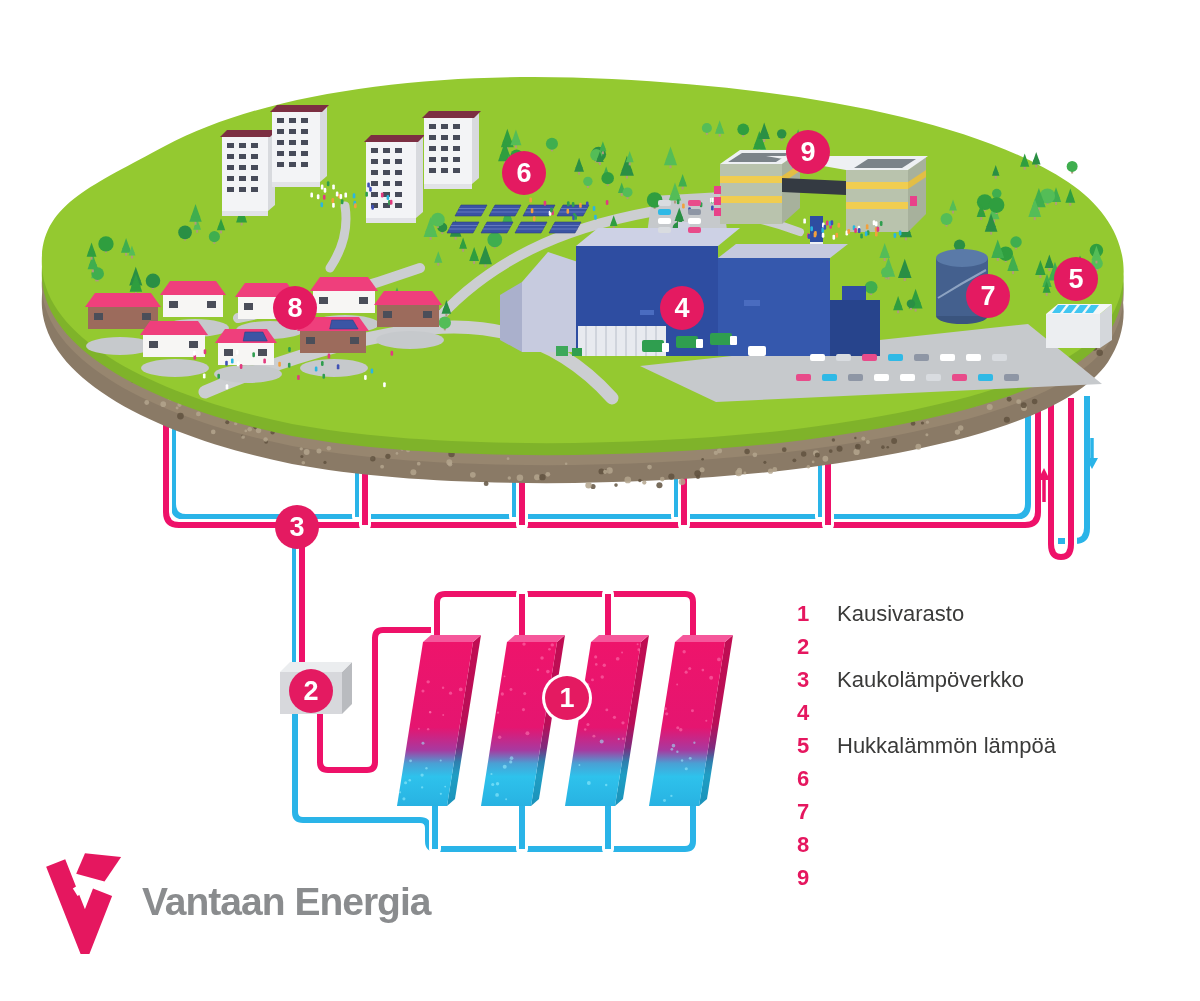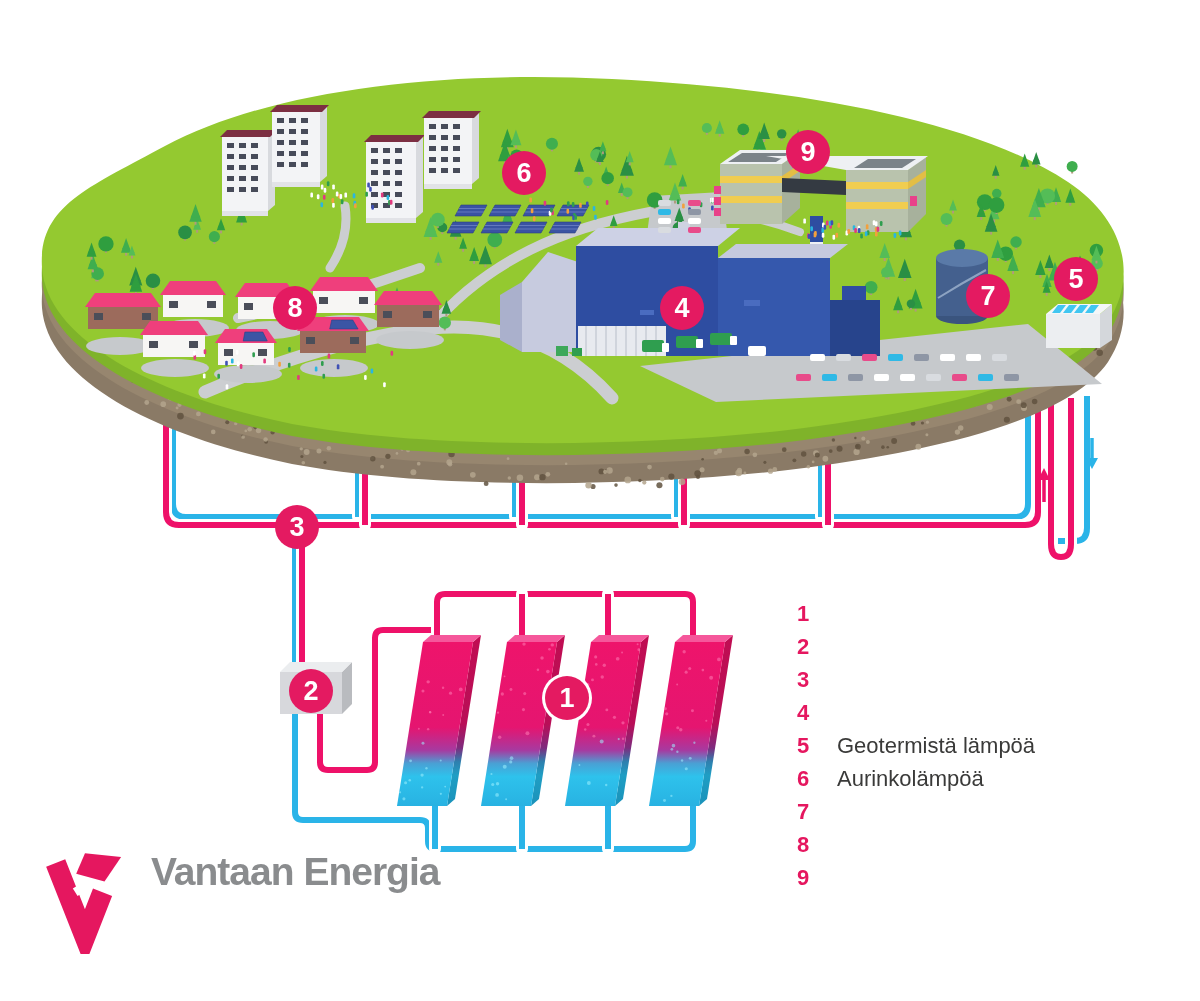--- a/index.html
+++ b/index.html
@@ -9,21 +9,21 @@
   
   .badge{position:absolute;width:44px;height:44px;border-radius:50%;background:#e41a61;
          color:#ffffff;font-weight:bold;font-size:27px;display:flex;align-items:center;
          justify-content:center;line-height:1;}
   .badge.ringed{box-shadow:0 0 0 3px #ffffff,0 1px 2px rgba(0,0,0,.12);}
   
   .legend{position:absolute;left:797px;top:600px;width:394px;font-size:22px;color:#3a3a39;}
   .legend-row{display:grid;grid-template-columns:40px 1fr;line-height:27px;margin-bottom:6px;}
   .legend-num{color:#e5175f;font-weight:bold;}
   
-  .logo{position:absolute;left:42px;top:850px;display:flex;gap:25px;}
+  .logo{position:absolute;left:42px;top:850px;display:flex;align-items:center;gap:16px;}
   .logo-text{font-size:39px;font-weight:bold;color:#8a8c8e;letter-spacing:-1px;}
 </style>
 </head>
 <body>
 
 <div class="stage">
 
 <svg class="scene" width="1200" height="1001" viewBox="0 0 1200 1001">
   <defs>
     <linearGradient id="gradBlock" x1="0" y1="0" x2="0" y2="1">
@@ -1059,37 +1059,38 @@
 <div class="badge" style="left:660px;top:286px">4</div>
 <div class="badge" style="left:1054px;top:257px">5</div>
 <div class="badge" style="left:502px;top:151px">6</div>
 <div class="badge" style="left:966px;top:274px">7</div>
 <div class="badge" style="left:273px;top:286px">8</div>
 <div class="badge" style="left:786px;top:130px">9</div>
 
 <div class="legend">
   <div class="legend-row">
         <span class="legend-num">1</span>
+        <span>Kausivarasto</span>
       </div>
   <div class="legend-row">
         <span class="legend-num">2</span>
       </div>
   <div class="legend-row">
         <span class="legend-num">3</span>
+        <span>Kaukolämpöverkko</span>
       </div>
   <div class="legend-row">
         <span class="legend-num">4</span>
       </div>
   <div class="legend-row">
         <span class="legend-num">5</span>
-        <span>Geotermistä lämpöä</span>
+        <span>Hukkalämmön lämpöä</span>
       </div>
   <div class="legend-row">
         <span class="legend-num">6</span>
-        <span>Aurinkolämpöä</span>
       </div>
   <div class="legend-row">
         <span class="legend-num">7</span>
       </div>
   <div class="legend-row">
         <span class="legend-num">8</span>
       </div>
   <div class="legend-row">
         <span class="legend-num">9</span>
       </div>

